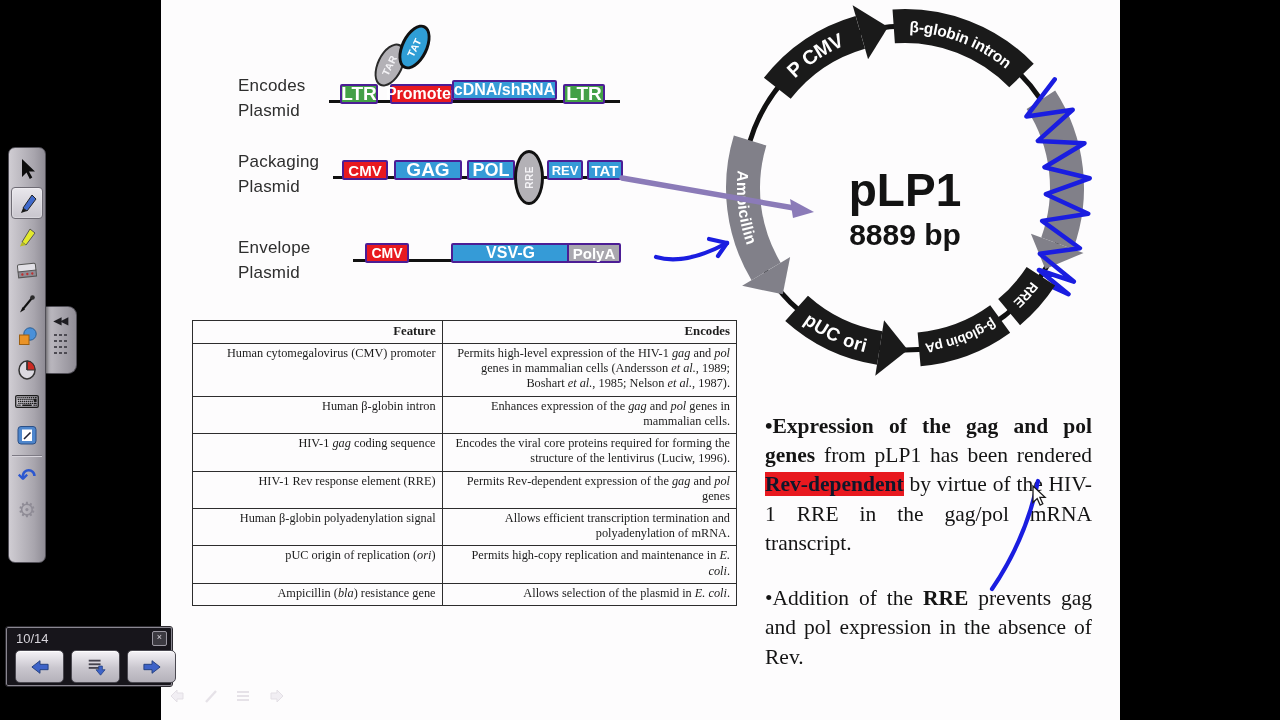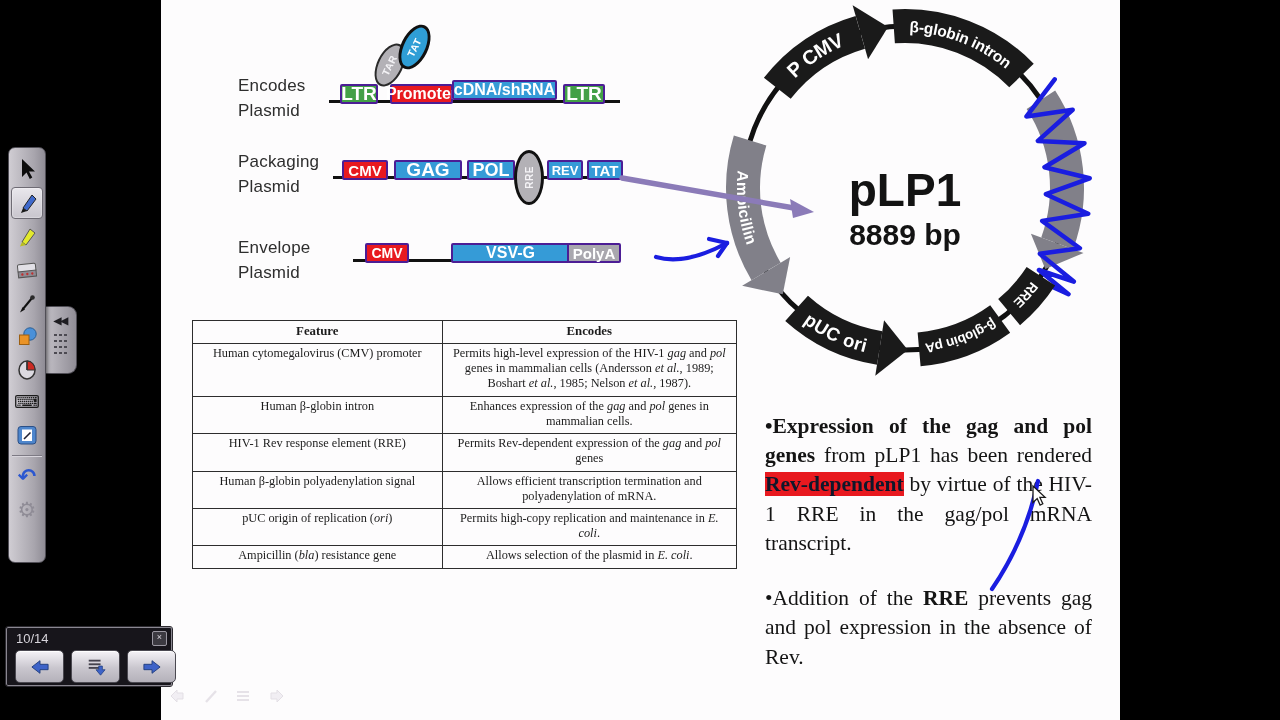--- a/index.html
+++ b/index.html
@@ -10,21 +10,21 @@
   .plabel{position:absolute;font-size:17px;line-height:1.45;color:#2e2e2e;letter-spacing:.2px;}
   .pline{position:absolute;height:3px;background:#111;}
   .pbox{position:absolute;height:20px;border:2px solid #4c1d95;border-radius:2px;box-sizing:border-box;
         display:flex;align-items:center;justify-content:center;color:#fff;font-weight:bold;}
   .green{background:#43a047;} .red{background:#e8191f;} .blue{background:#359bd7;} .gray{background:#a9a7ae;}
   .oval{position:absolute;border-radius:50%;box-sizing:border-box;display:flex;align-items:center;justify-content:center;}
   .vtext{transform:rotate(-90deg);color:#fff;font-weight:bold;font-size:10px;letter-spacing:.5px;white-space:nowrap;}
   
   .ftable{position:absolute;left:31px;top:320px;width:545px;border-collapse:collapse;
           font-family:"Liberation Serif",serif;font-size:12.3px;line-height:1.24;color:#1c1c1c;}
-  .ftable th,.ftable td{border:1.6px solid #2d2d2d;padding:2px 6px 4px 6px;vertical-align:top;text-align:center;margin-left:47px;}
+  .ftable th,.ftable td{border:1.6px solid #2d2d2d;padding:2px 6px 4px 6px;vertical-align:top;text-align:right;margin-left:47px;}
   .ftable th{font-size:12.8px;padding-top:3px;padding-bottom:3px;}
   .ftable col.c1{width:250px;} .ftable col.c2{width:295px;}
   
   .notes{position:absolute;left:604px;top:412px;width:327px;font-family:"Liberation Serif",serif;
          font-size:21.5px;line-height:1.36;color:#141414;text-align:justify;}
   .notes p{margin:0;}
   .notes p + p{margin-top:26px;}
   .notes .red{color:#0f172a;}
   
   .ghosts{position:absolute;left:8px;top:688px;display:flex;gap:16px;align-items:center;}
@@ -146,20 +146,24 @@
           </tr>
       <tr>
             <td>Human cytomegalovirus (CMV) promoter</td>
             <td>Permits high-level expression of the HIV-1 <i>gag</i> and <i>pol</i> genes in mammalian cells (Andersson <i>et al.</i>, 1989; Boshart <i>et al.</i>, 1985; Nelson <i>et al.</i>, 1987).</td>
           </tr>
       <tr>
             <td>Human β-globin intron</td>
             <td>Enhances expression of the <i>gag</i> and <i>pol</i> genes in mammalian cells.</td>
           </tr>
       <tr>
+            <td>HIV-1 <i>gag</i> coding sequence</td>
+            <td>Encodes the viral core proteins required for forming the structure of the lentivirus (Luciw, 1996).</td>
+          </tr>
+      <tr>
             <td>HIV-1 Rev response element (RRE)</td>
             <td>Permits Rev-dependent expression of the <i>gag</i> and <i>pol</i> genes</td>
           </tr>
       <tr>
             <td>Human β-globin polyadenylation signal</td>
             <td>Allows efficient transcription termination and polyadenylation of mRNA.</td>
           </tr>
       <tr>
             <td>pUC origin of replication (<i>ori</i>)</td>
             <td>Permits high-copy replication and maintenance in <i>E. coli</i>.</td>

